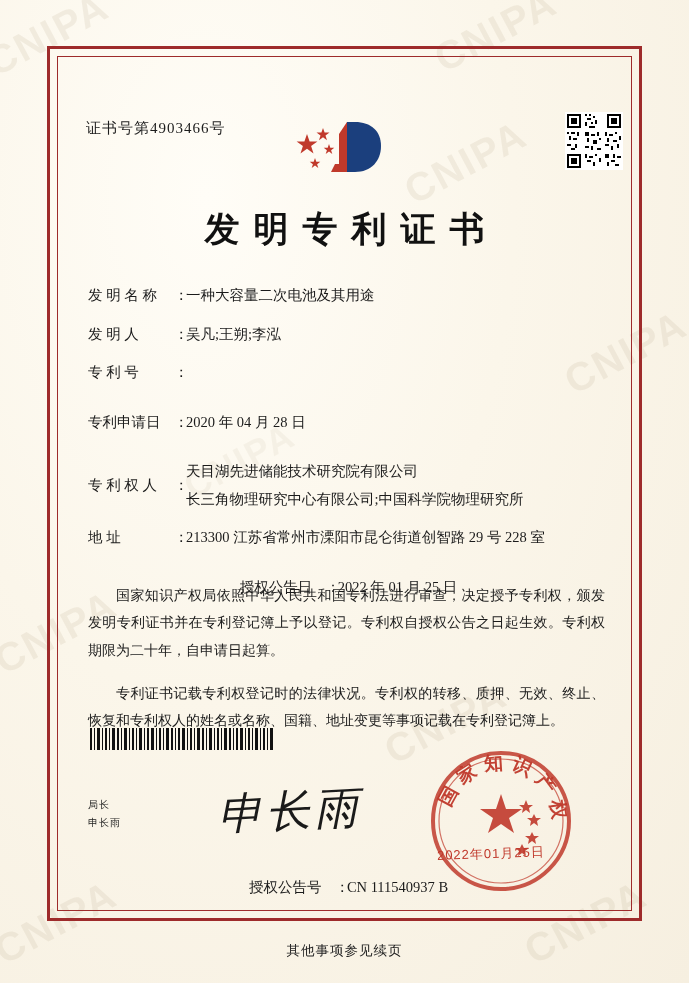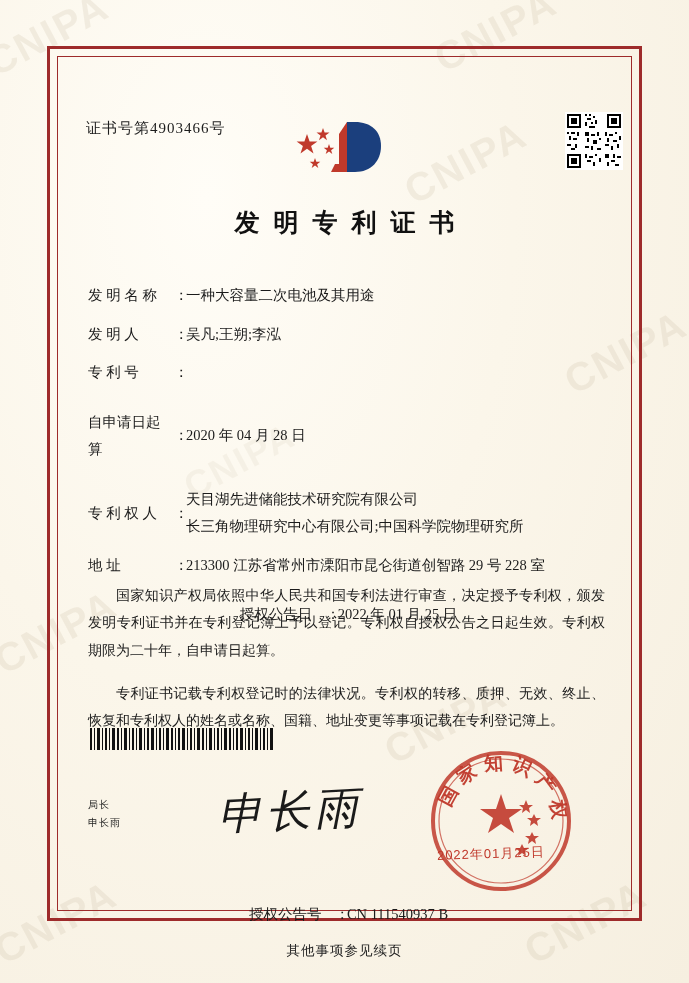--- a/index.html
+++ b/index.html
@@ -71,21 +71,21 @@
   }
 
   .cert-no{
     position:absolute;left:86px;top:119px;
     font-size:15px;color:#1d1d1d;letter-spacing:1px;
   }
 
   .title{
     position:absolute;left:0;right:0;top:206px;
     text-align:center;
-    font-size:25px;font-weight:700;color:#111;
+    font-size:35px;font-weight:700;color:#111;
     letter-spacing:14px;
     text-indent:14px;
   }
 
   .fields{
     position:absolute;left:88px;top:282px;right:80px;
     font-size:14.5px;color:#1b1b1b;line-height:1.9;
   }
   .row{display:flex;align-items:center;margin-bottom:11px;}
   .lbl{width:86px;flex:0 0 86px;letter-spacing:0;}
@@ -260,21 +260,21 @@
     </div>
 
     <div class="row">
       <div class="lbl">专    利    号</div>
       <div class="colon">：</div>
     </div>
 
     <div class="row-gap"></div>
 
     <div class="row">
-      <div class="lbl">自申请日起算</div>
+      <div class="lbl">专利申请日</div>
       <div class="colon">：</div>
       <div class="val">2020 年 04 月 28 日</div>
     </div>
 
     <div class="row-gap"></div>
 
     <div class="row">
       <div class="lbl">专  利  权  人</div>
       <div class="colon">：</div>
       <div class="val">

